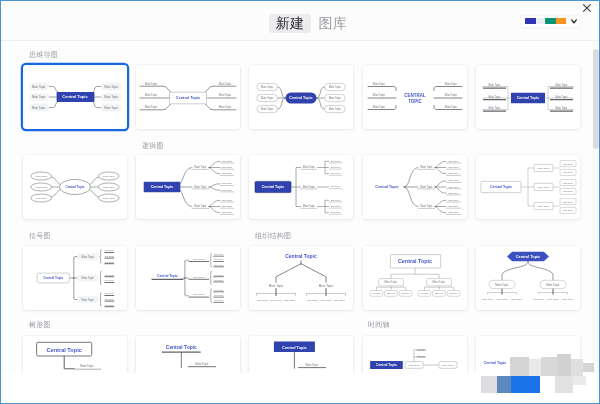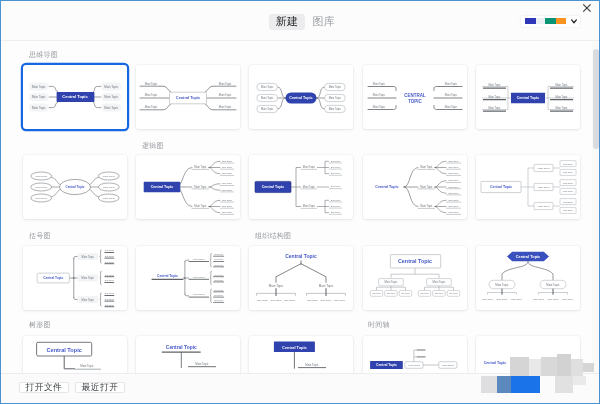--- a/index.html
+++ b/index.html
@@ -8,21 +8,21 @@
        font-family:"Liberation Sans","DejaVu Sans",sans-serif;}
   .win{position:absolute;left:0;top:0;width:600px;height:404px;box-sizing:border-box;
        border:1px solid #4a93d1;background:#ffffff;overflow:hidden;}
 
   
   .titlebar{position:absolute;left:0;top:0;width:598px;height:40px;
             background:#fcfcfd;box-sizing:border-box;}
   .titlebar:after{content:"";position:absolute;left:0;bottom:0;width:598px;height:1px;
             background:#eeeef0;}
   .tabs{position:absolute;left:268.3px;top:12.8px;display:flex;align-items:center;}
-  .tab{font-size:11px;color:#5f6368;padding:2px 6.5px 2.5px;border-radius:3px;line-height:1.05;
+  .tab{font-size:14px;color:#5f6368;padding:2px 6.5px 2.5px;border-radius:3px;line-height:1.05;
        letter-spacing:.3px;}
   .tab.active{background:#ececee;color:#26282c;}
   .tab.inactive{color:#9a9da2;margin-left:1px;}
 
   .palette{position:absolute;left:519.7px;top:15.1px;width:59.5px;height:10.5px;
            background:#ffffff;border-radius:1.5px;
            box-shadow:0 0 2px rgba(60,64,67,.16);}
   .swbox{position:absolute;left:4.8px;top:2.3px;height:5.5px;display:flex;}
   .sw{height:5.5px;}
   .chev{position:absolute;left:50.1px;top:2.6px;width:6.0px;height:4.8px;overflow:visible;}
@@ -729,18 +729,14 @@
       <i style="left: 77px; top: 1.2px; width: 14px; height: 21.8px; background: rgb(210, 210, 211);"></i>
       <i style="left: 91px; top: 6px; width: 12px; height: 17px; background: rgb(223, 223, 224);"></i>
       <i style="left: 103px; top: 9.5px; width: 10.5px; height: 9px; background: rgb(213, 213, 214);"></i>
       <i style="left: 0.5px; top: 23px; width: 16px; height: 16.5px; background: rgb(222, 222, 224);"></i>
       <i style="left: 16.5px; top: 23px; width: 14.5px; height: 16.5px; background: rgb(91, 136, 189);"></i>
       <i style="left: 31px; top: 23px; width: 28.7px; height: 16.5px; background: rgb(26, 115, 232);"></i>
       <i style="left: 75px; top: 23px; width: 18px; height: 16.5px; background: rgb(225, 225, 226);"></i>
       <i style="left: 93px; top: 23px; width: 13px; height: 9px; background: rgb(234, 234, 235);"></i>
     </div>
 
-  <div class="bottombar">
-    <div class="bbtn" style="left:18.2px;width:49.5px;">打开文件</div>
-    <div class="bbtn" style="left:74px;width:50px;">最近打开</div>
-  </div>
 
 </div>
 
 </body></html>

